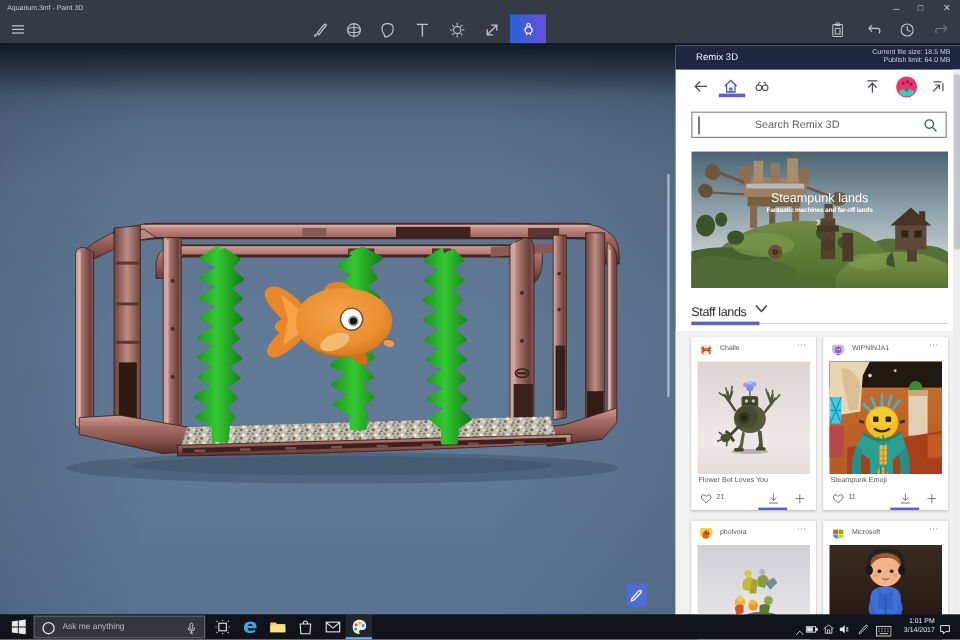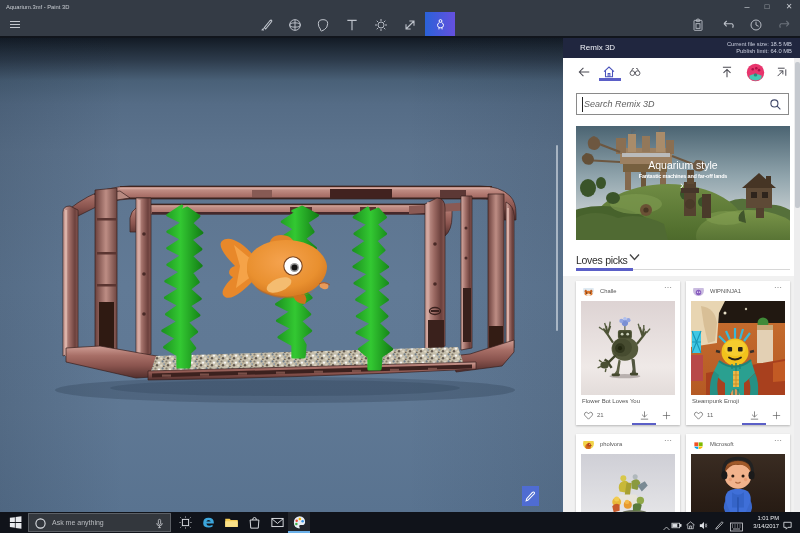--- a/index.html
+++ b/index.html
@@ -33,21 +33,21 @@
 
 #panel { position:absolute; left:563px; top:38px; width:237px; height:474px; background:#ffffff; }
 #phead { position:absolute; left:0; top:0; width:237px; height:20px; background:#20263f; color:#fff; }
 #phead .t { position:absolute; left:17px; top:5px; font-size:8px; color:#f0f2f8;text-align:right; }
 #phead .r { position:absolute; right:8px; top:3px; font-size:5.8px; color:#c9cedd; text-align:right; line-height:7px; }
 .navrow { position:absolute; top:22px; left:0; width:237px; height:30px; }
 .nicon { position:absolute; top:5px; width:14px; height:14px; color:#4a4a52; }
 .nicon svg { width:100%; height:100%; }
 #homeul { position:absolute; left:36px; top:40px; width:22px; height:2.5px; background:#5b5fc7; }
 #searchbox { position:absolute; left:13px; top:55px; width:213px; height:22px; border:1px solid #8a8a8a; background:#fff; }
-#searchbox .ph { position:absolute; left:7px; top:5px; font-size:9px; font-style:italic; color:#5f5f5f; }
+#searchbox .ph { position:absolute; left:7px; top:5px; font-size:9px; color:#5f5f5f;padding-left:45px; }
 #searchbox .caret { position:absolute; left:5px; top:3px; width:1px; height:15px; background:#222; }
 #searchbox svg { position:absolute; right:6px; top:4px; width:13px; height:13px; color:#3e4668; }
 
 #banner { position:absolute; left:13px; top:88px; width:214px; height:114px; overflow:hidden; }
 #banner .txt { position:absolute; left:0; top:33px; width:100%; text-align:center; color:#fff; }
 #banner .t1 { font-size:10.5px; }
 #banner .t2 { font-size:5.5px; margin-top:1.5px; font-weight:bold; letter-spacing:-0.2px; }
 #banner .chev { position:absolute; left:50%; top:53px; margin-left:-3px; color:#fff; font-size:11px; }
 
 #staffrow { position:absolute; left:13px; top:212px; width:214px; }
@@ -412,26 +412,26 @@
           <rect x="175" y="66" width="6" height="6" fill="#2e241c"></rect>
           <rect x="186" y="66" width="6" height="6" fill="#2e241c"></rect>
           <rect x="180" y="82" width="8" height="10" fill="#52402e"></rect>
           <path d="M168 84 q-7 4 -5 11 l7 2 z" fill="#41552c"></path>
         </g>
 
         <circle cx="70" cy="84" r="6" fill="#6a5135"></circle>
         <circle cx="70" cy="84" r="2.6" fill="#473622"></circle>
       </svg>
       <div class="txt">
-          <div class="t1">Aquarium style</div>
+          <div class="t1">Steampunk lands</div>
           <div class="t2">Fantastic machines and far-off lands</div>
         </div>
       <div class="chev">›</div>
     </div>
-    <div id="staffrow"><span class="t">Loves picks</span><svg style="position:absolute;left:53px;top:3px;width:11px;height:8px;" viewBox="0 0 11 8" fill="none" stroke="#444" stroke-width="1.3">
+    <div id="staffrow"><span class="t">Staff lands</span><svg style="position:absolute;left:53px;top:3px;width:11px;height:8px;" viewBox="0 0 11 8" fill="none" stroke="#444" stroke-width="1.3">
           <path d="M1 1.5 L5.5 6.5 L10 1.5"></path>
         </svg></div>
     <div id="staffline1"></div>
     <div id="staffline2"></div>
     <div id="cardsbg"></div>
     <div style="position:absolute; right:0; top:20px; width:6px; height:454px; background:#ededee;"></div>
     <div style="position:absolute; right:0.5px; top:24px; width:5px; height:146px; background:#c5c9cf; border-radius:2px;"></div>
 
     <div class="card" style="left:13px; top:243px; height:144px;">
       <div class="av"><svg viewBox="0 0 24 24">

